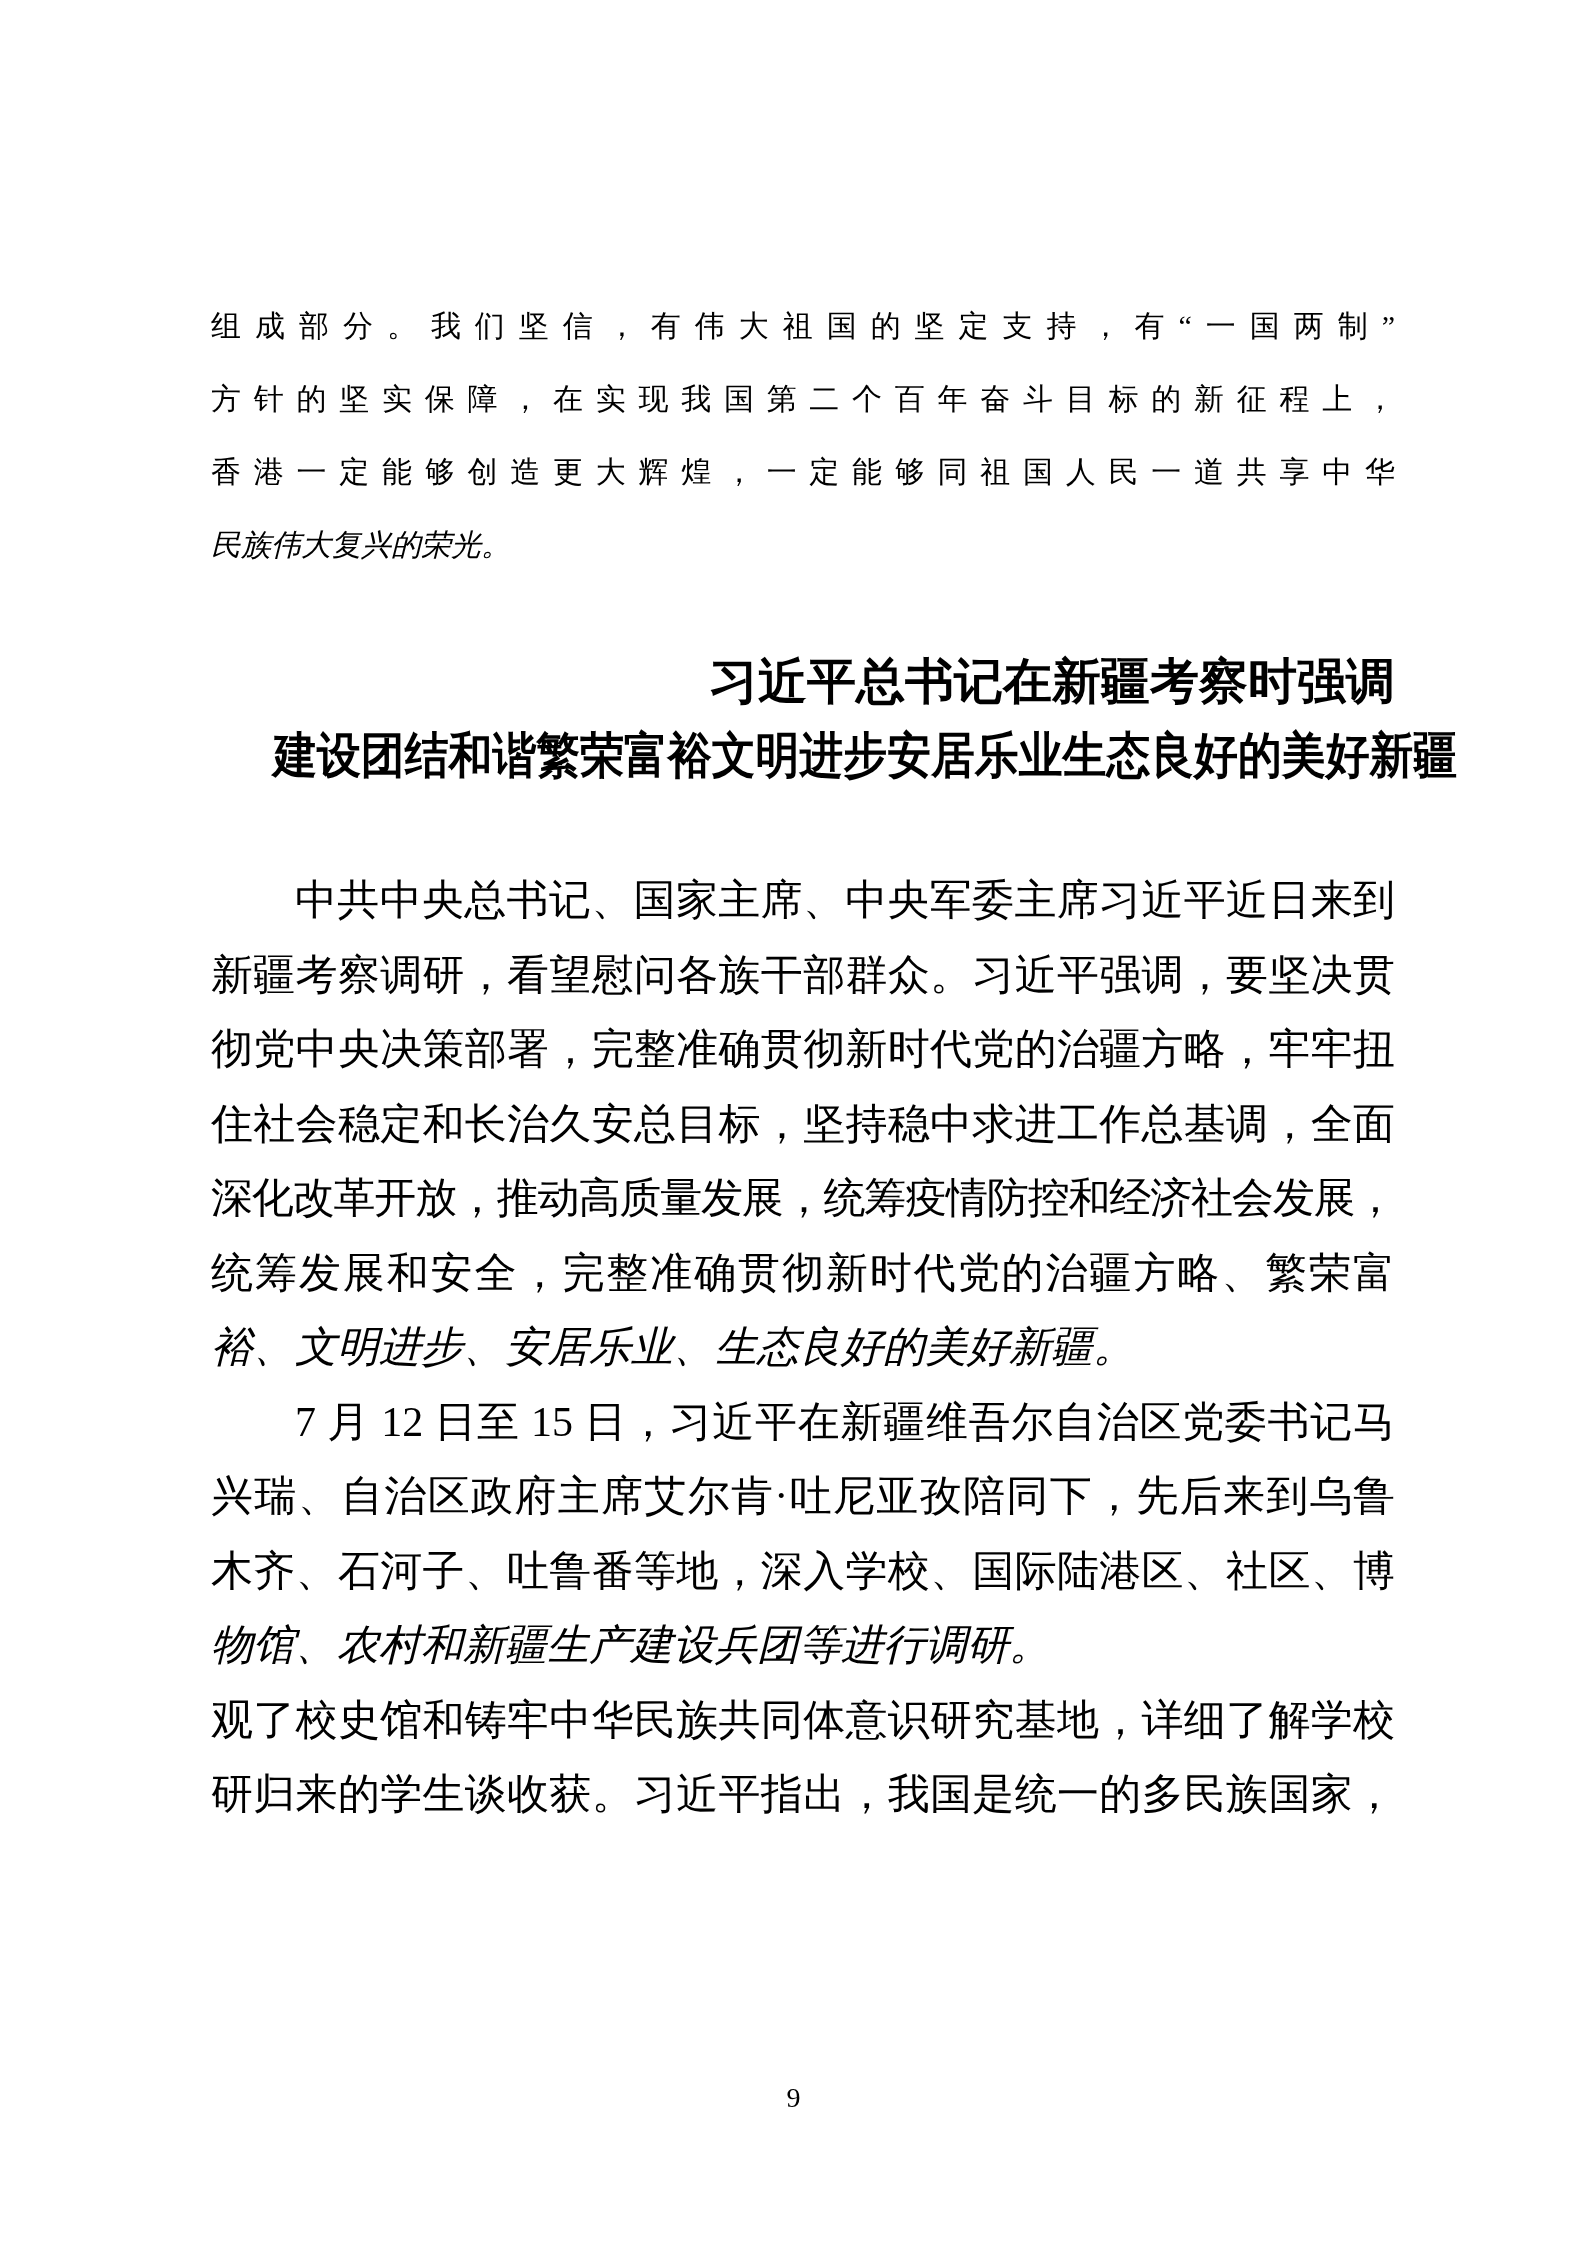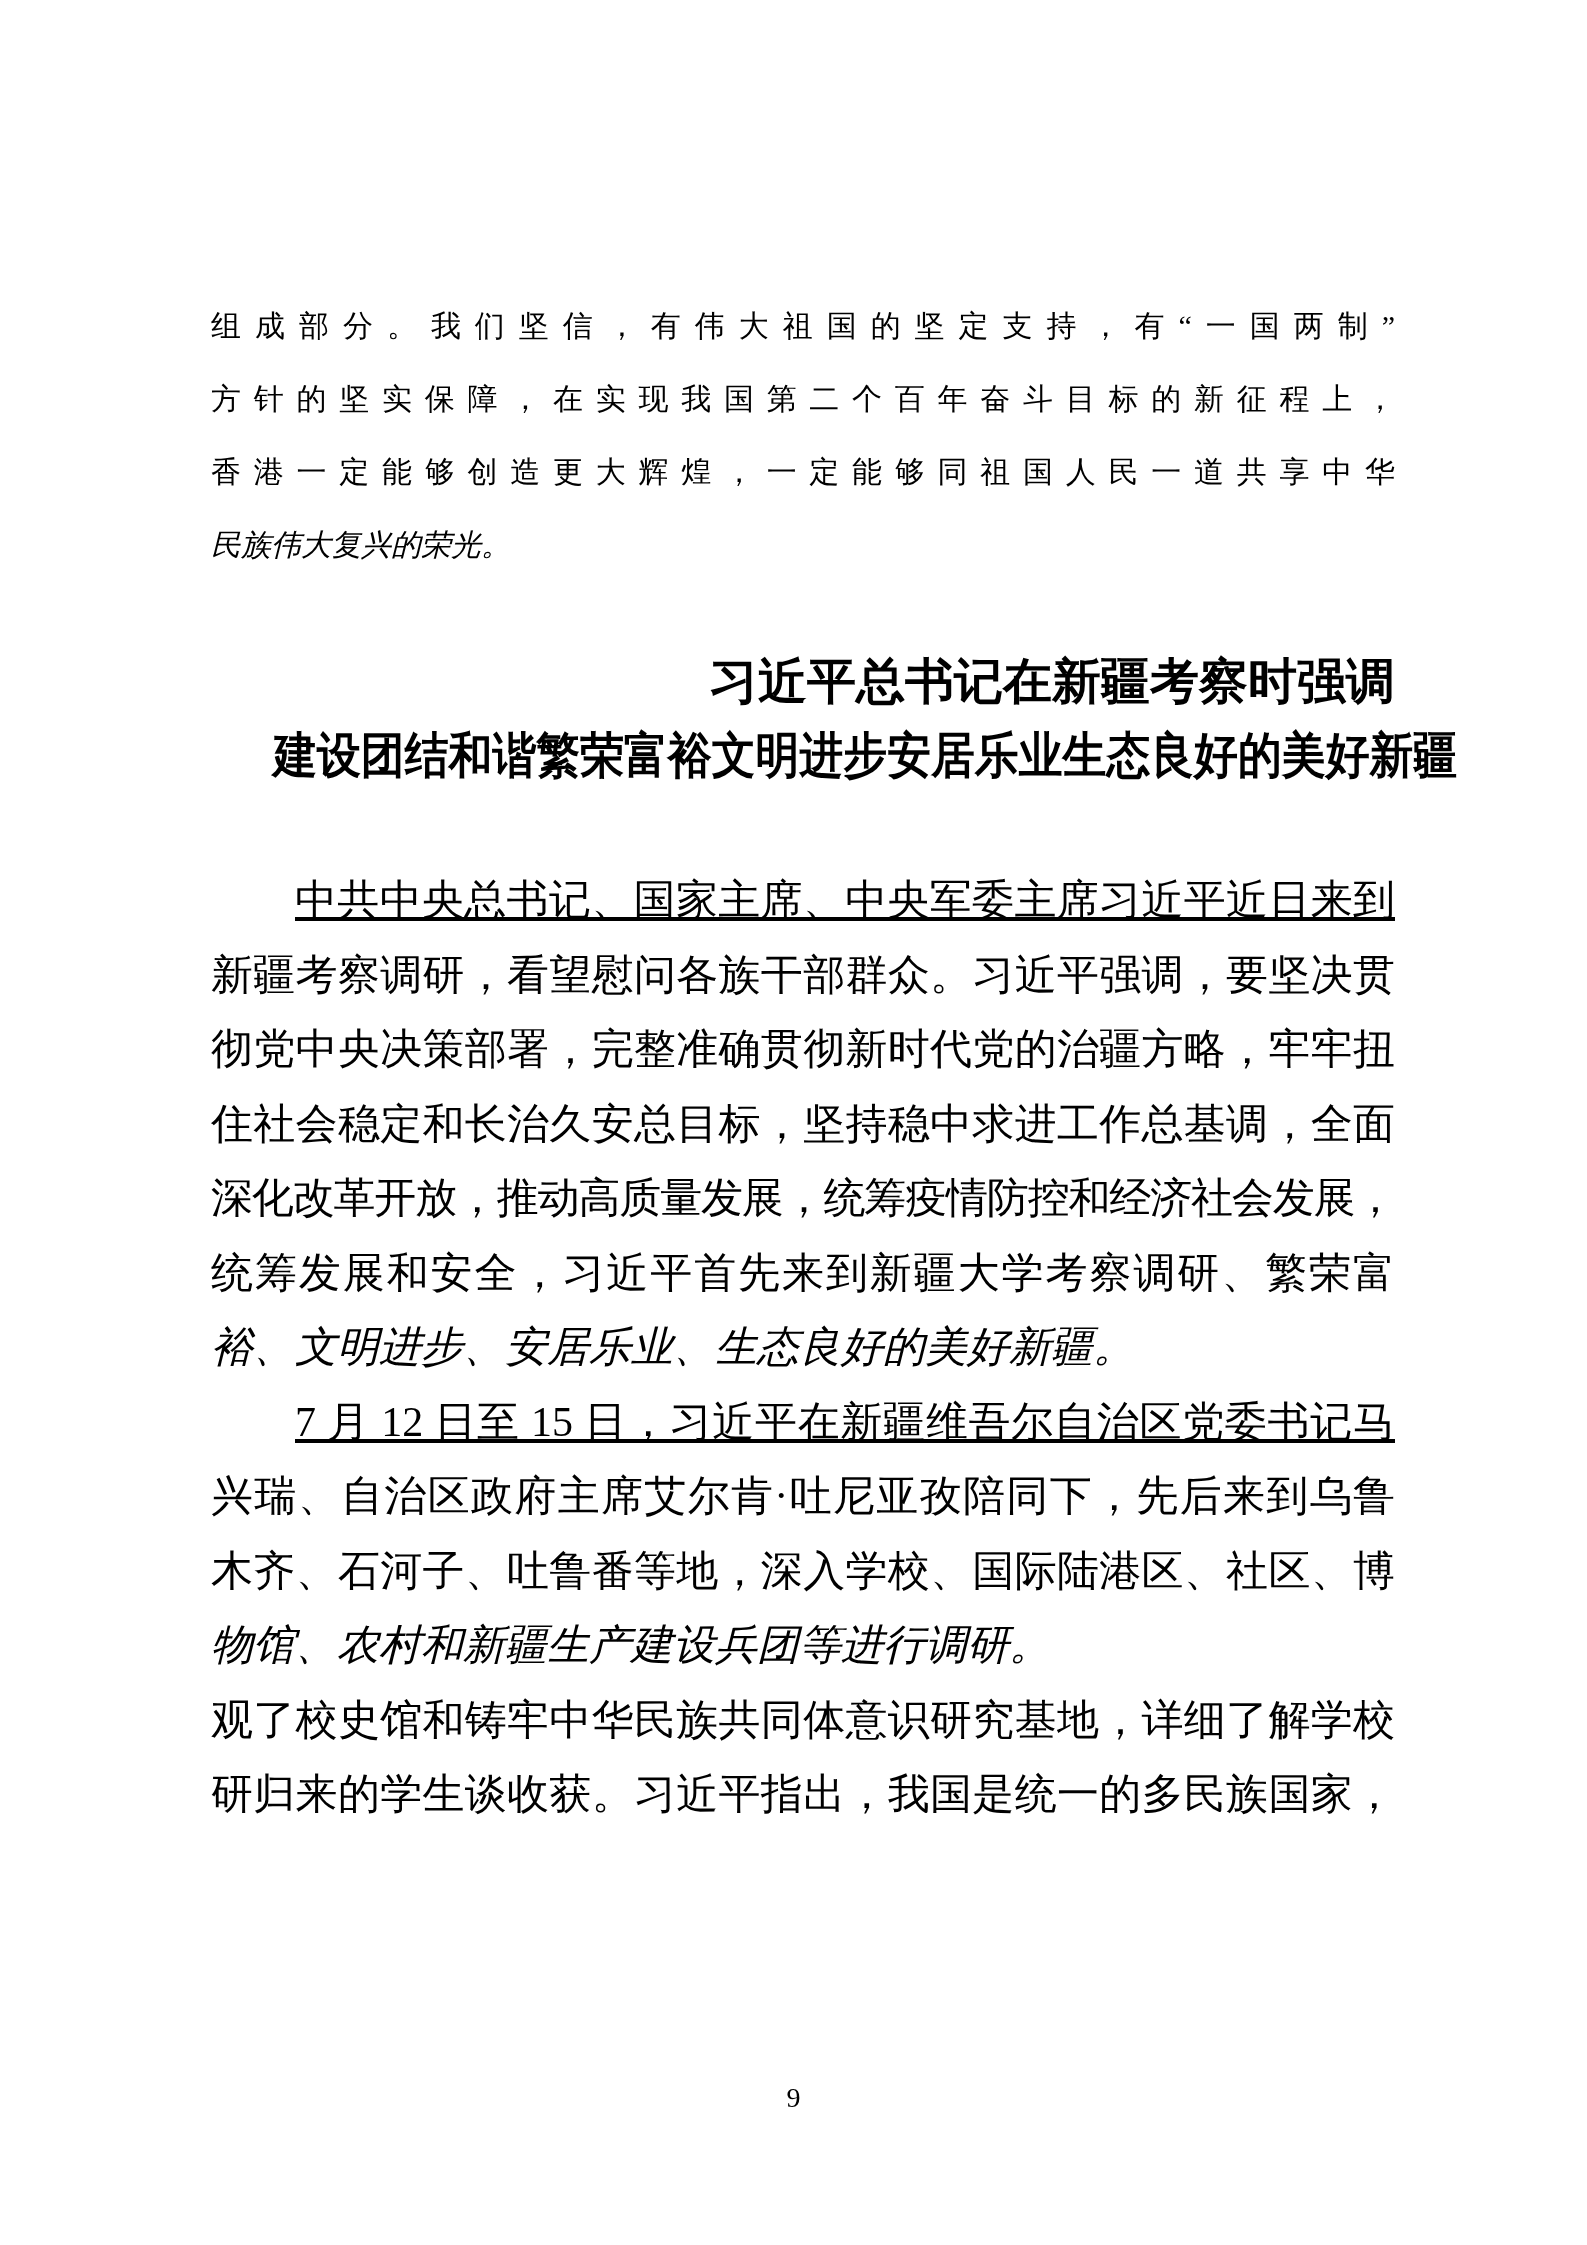--- a/index.html
+++ b/index.html
@@ -33,21 +33,21 @@
     top: 863px;
     font-size: 42px;
   }
   .body-text .line { line-height: 74.5px; }
 
   .line {
     text-align: justify;
     text-align-last: justify;
     text-justify: inter-character;
   }
-  .line.indent { text-indent: 2em; text-decoration: underline; }
+  .line.indent { text-indent: 2em; }
   .line.last  { text-align-last: left; font-style: italic; }
   .line.tight { letter-spacing: -1.35px; }
 
   
   .heading {
     top: 645px;
     margin: 0;
     font-size: 49px;
     font-weight: 700;
     line-height: 74px;
@@ -87,21 +87,21 @@
     <div class="heading-line2">建设团结和谐繁荣富裕文明进步安居乐业生态良好的美好新疆</div>
   </h1>
 
   <div class="textcol body-text">
     <div class="paragraph">
         <div class="line indent">中共中央总书记、国家主席、中央军委主席习近平近日来到</div>
         <div class="line">新疆考察调研，看望慰问各族干部群众。习近平强调，要坚决贯</div>
         <div class="line">彻党中央决策部署，完整准确贯彻新时代党的治疆方略，牢牢扭</div>
         <div class="line">住社会稳定和长治久安总目标，坚持稳中求进工作总基调，全面</div>
         <div class="line tight">深化改革开放，推动高质量发展，统筹疫情防控和经济社会发展，</div>
-        <div class="line">统筹发展和安全，习近平首先来到新疆大学考察调研、繁荣富</div>
+        <div class="line">统筹发展和安全，完整准确贯彻新时代党的治疆方略、繁荣富</div>
         <div class="line last">裕、文明进步、安居乐业、生态良好的美好新疆。</div>
       </div>
     <div class="paragraph">
         <div class="line indent">7 月 12 日至 15 日，习近平在新疆维吾尔自治区党委书记马</div>
         <div class="line">兴瑞、自治区政府主席艾尔肯·吐尼亚孜陪同下，先后来到乌鲁</div>
         <div class="line">木齐、石河子、吐鲁番等地，深入学校、国际陆港区、社区、博</div>
         <div class="line last">物馆、农村和新疆生产建设兵团等进行调研。</div>
       </div>
     <div class="paragraph">
         <div class="line">观了校史馆和铸牢中华民族共同体意识研究基地，详细了解学校</div>

